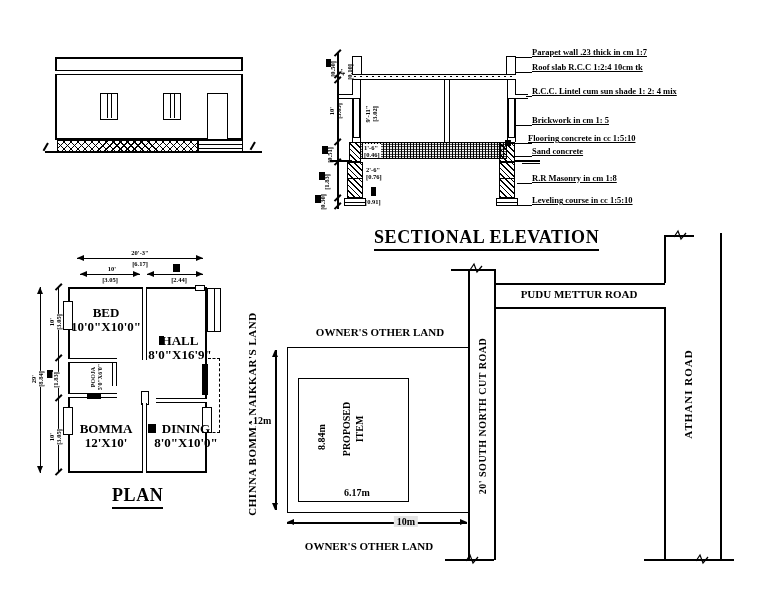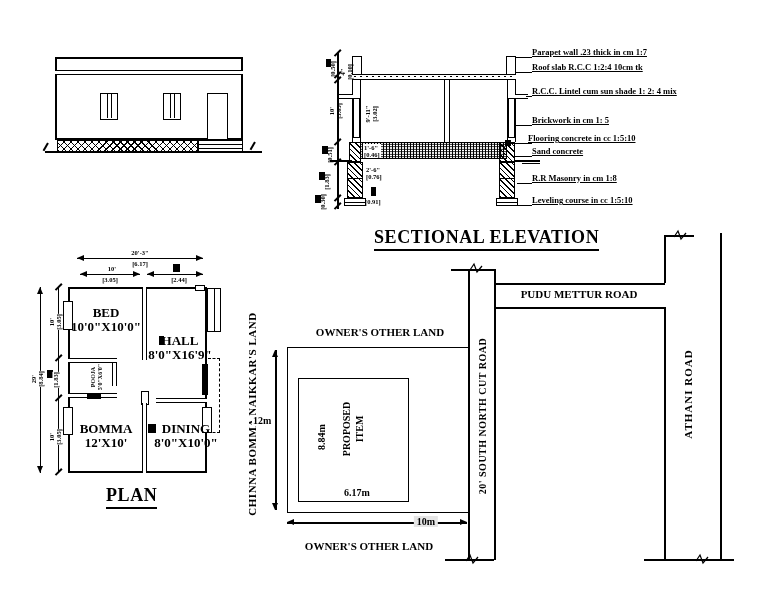--- a/index.html
+++ b/index.html
@@ -220,42 +220,42 @@
     <div>5'0"X6'0"</div>
   </div>
   <div class="t f7 cx" style="left:106px;top:422px">
     <div>BOMMA</div>
     <div>12'X10'</div>
   </div>
   <div class="t f7 cx" style="left:186px;top:422px">
     <div>DINING</div>
     <div>8'0"X10'0"</div>
   </div>
-  <div class="t f18 tt" style="left:106px;top:486px">PLAN</div>
+  <div class="t f18 tt" style="left:112px;top:486px">PLAN</div>
 
   <div class="t f11 cr" style="left:252px;top:414px;letter-spacing:.5px">CHINNA BOMMA NAIKKAR'S LAND</div>
   <div class="t f11 cx" style="left:380px;top:326px">OWNER'S OTHER LAND</div>
   <div class="bx" style="left:287px;top:347px;width:182px;height:166px"></div>
   <div class="bx" style="left:298px;top:378px;width:111px;height:124px"></div>
   <div class="t f10 cr" style="left:353px;top:429px;line-height:1.3">
     <div>PROPOSED</div>
     <div>ITEM</div>
   </div>
   <div class="t f10 cr" style="left:321px;top:437px">8.84m</div>
   <div class="t f10 cx" style="left:357px;top:487px">6.17m</div>
 
   <div class="ln" style="left:275px;top:350px;width:1.5px;height:160px"></div>
   <div class="ah up" style="left:272px;top:350px"></div>
   <div class="ah dn" style="left:272px;top:503px"></div>
   <div class="t f10" style="left:252px;top:415px;background:#fff;padding:0 1px">12m</div>
 
   <div class="ln" style="left:287px;top:522px;width:180px;height:1.5px"></div>
   <div class="ah l" style="left:287px;top:519px"></div>
   <div class="ah r" style="left:460px;top:519px"></div>
-  <div class="t f10 cx" style="left:426px;top:516px;background:#e5e5e5;padding:0 3px">10m</div>
+  <div class="t f10 cx" style="left:406px;top:516px;background:#e5e5e5;padding:0 3px">10m</div>
   <div class="t f11 cx" style="left:369px;top:540px">OWNER'S OTHER LAND</div>
 
   <div class="ln" style="left:468px;top:269px;width:1.5px;height:291px"></div>
   <div class="ln" style="left:494px;top:269px;width:1.5px;height:291px"></div>
   <div class="ln" style="left:451px;top:269px;width:43px;height:1.5px"></div>
   <div class="ln" style="left:445px;top:559px;width:49px;height:1.5px"></div>
   <div class="t cr" style="left:482px;top:416px;font-size:10px;letter-spacing:.5px">20' SOUTH NORTH CUT ROAD</div>
   <div class="ln" style="left:494px;top:283px;width:171px;height:1.5px"></div>
   <div class="ln" style="left:494px;top:307px;width:171px;height:1.5px"></div>
   <div class="t f11 cx" style="left:579px;top:288px">PUDU METTUR ROAD</div>

